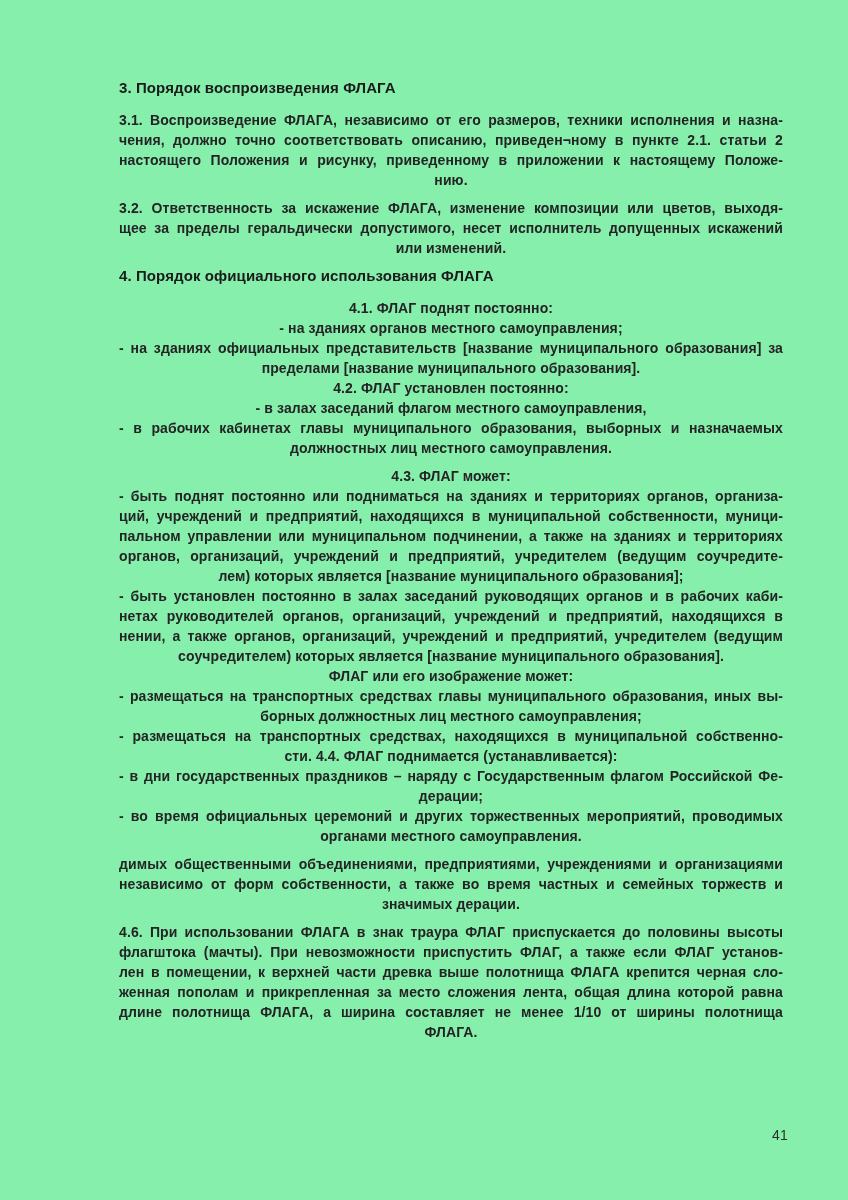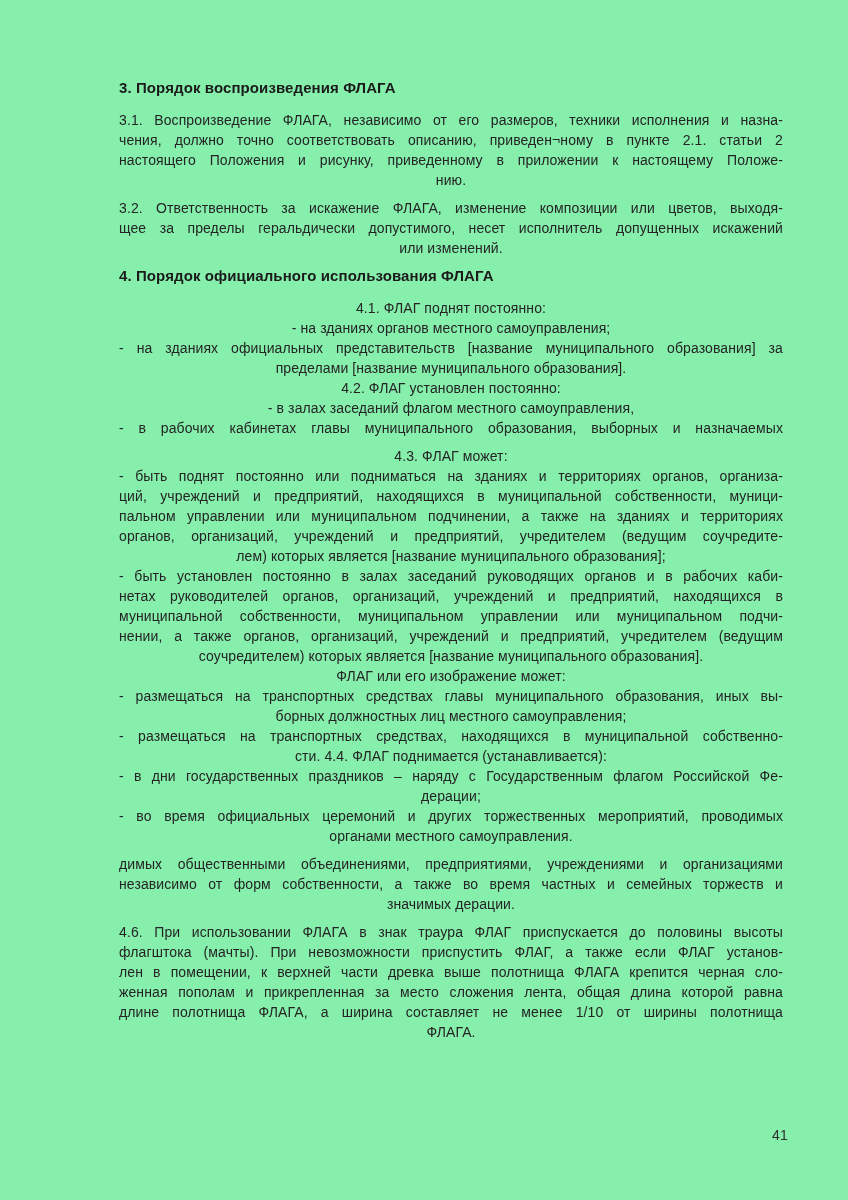--- a/index.html
+++ b/index.html
@@ -34,20 +34,21 @@
   }
   .heading {
     font-weight: bold;
     font-size: 15px;
     color: #1b1b1b;
     margin: 6px 0 12px 0;
   }
   .heading:first-child { margin-top: 0; }
   .para {
     margin: 0 0 8px 0;
+    font-weight: bold;
   }
   .line {
     text-align: center;
     white-space: normal;
   }
   .line.j {
     text-align: justify;
     text-align-last: justify;
   }
   .page-number {
@@ -79,31 +80,31 @@
       </div>
       <div class="heading">4. Порядок официального использования ФЛАГА</div>
       <div class="para">
         <div class="line">4.1. ФЛАГ поднят постоянно:</div>
         <div class="line">- на зданиях органов местного самоуправления;</div>
         <div class="line j">- на зданиях официальных представительств [название муниципального образования] за</div>
         <div class="line">пределами [название муниципального образования].</div>
         <div class="line">4.2. ФЛАГ установлен постоянно:</div>
         <div class="line">- в залах заседаний флагом местного самоуправления,</div>
         <div class="line j">- в рабочих кабинетах главы муниципального образования, выборных и назначаемых</div>
+        <div class="line">должностных лиц местного самоуправления.</div>
       </div>
       <div class="para">
         <div class="line">4.3. ФЛАГ может:</div>
         <div class="line j">- быть поднят постоянно или подниматься на зданиях и территориях органов, организа-</div>
         <div class="line j">ций, учреждений и предприятий, находящихся в муниципальной собственности, муници-</div>
         <div class="line j">пальном управлении или муниципальном подчинении, а также на зданиях и территориях</div>
         <div class="line j">органов, организаций, учреждений и предприятий, учредителем (ведущим соучредите-</div>
         <div class="line">лем) которых является [название муниципального образования];</div>
         <div class="line j">- быть установлен постоянно в залах заседаний руководящих органов и в рабочих каби-</div>
         <div class="line j">нетах руководителей органов, организаций, учреждений и предприятий, находящихся в</div>
-        <div class="line j">муниципальной собственности, муниципальном управлении или муниципальном подчи-</div>
         <div class="line j">нении, а также органов, организаций, учреждений и предприятий, учредителем (ведущим</div>
         <div class="line">соучредителем) которых является [название муниципального образования].</div>
         <div class="line">ФЛАГ или его изображение может:</div>
         <div class="line j">- размещаться на транспортных средствах главы муниципального образования, иных вы-</div>
         <div class="line">борных должностных лиц местного самоуправления;</div>
         <div class="line j">- размещаться на транспортных средствах, находящихся в муниципальной собственно-</div>
         <div class="line">сти. 4.4. ФЛАГ поднимается (устанавливается):</div>
         <div class="line j">- в дни государственных праздников – наряду с Государственным флагом Российской Фе-</div>
         <div class="line">дерации;</div>
         <div class="line j">- во время официальных церемоний и других торжественных мероприятий, проводимых</div>

